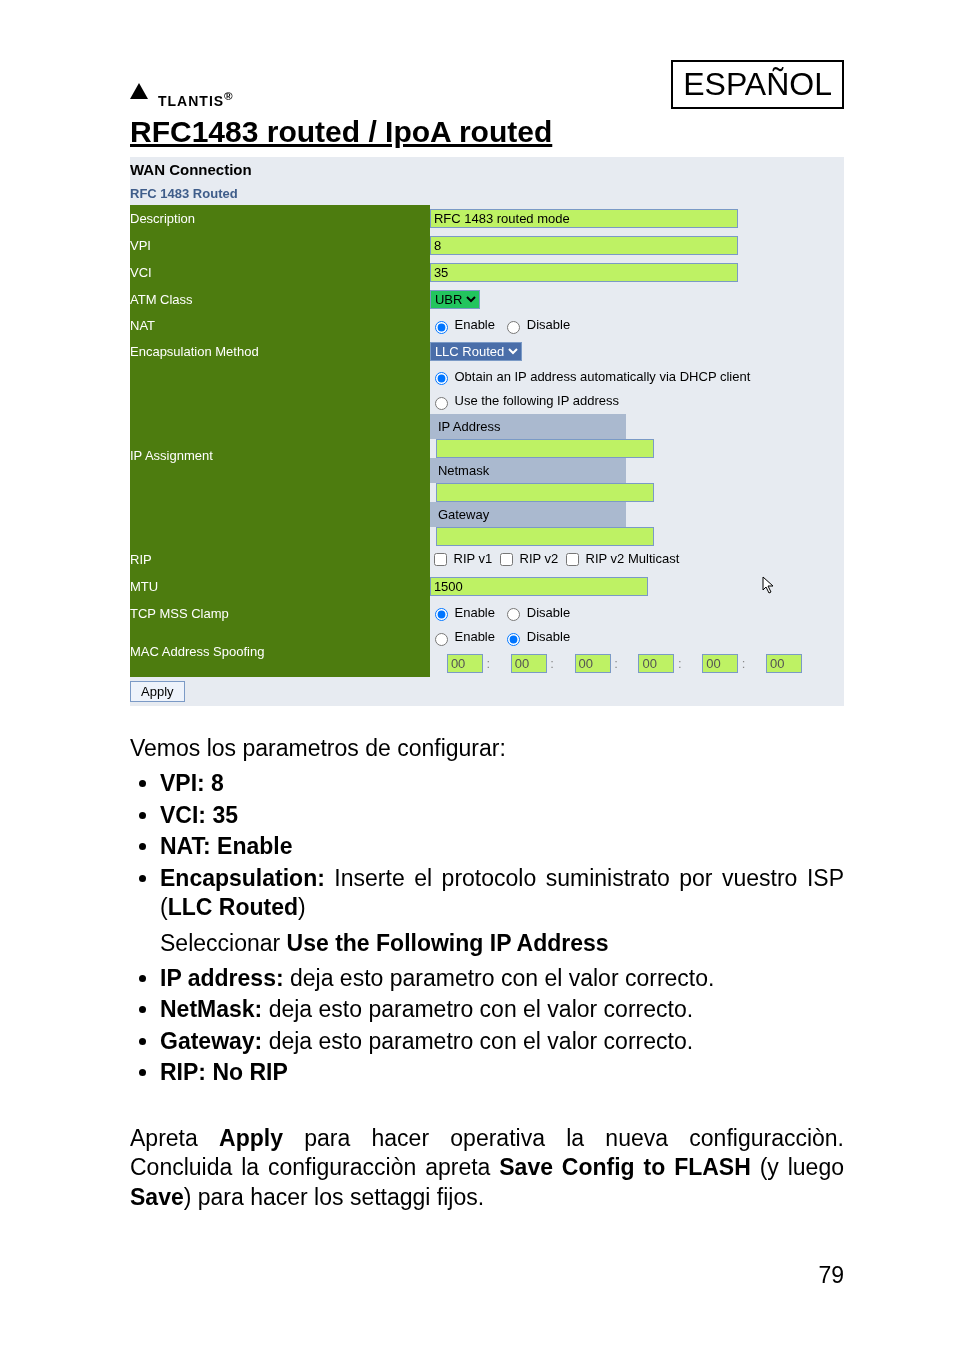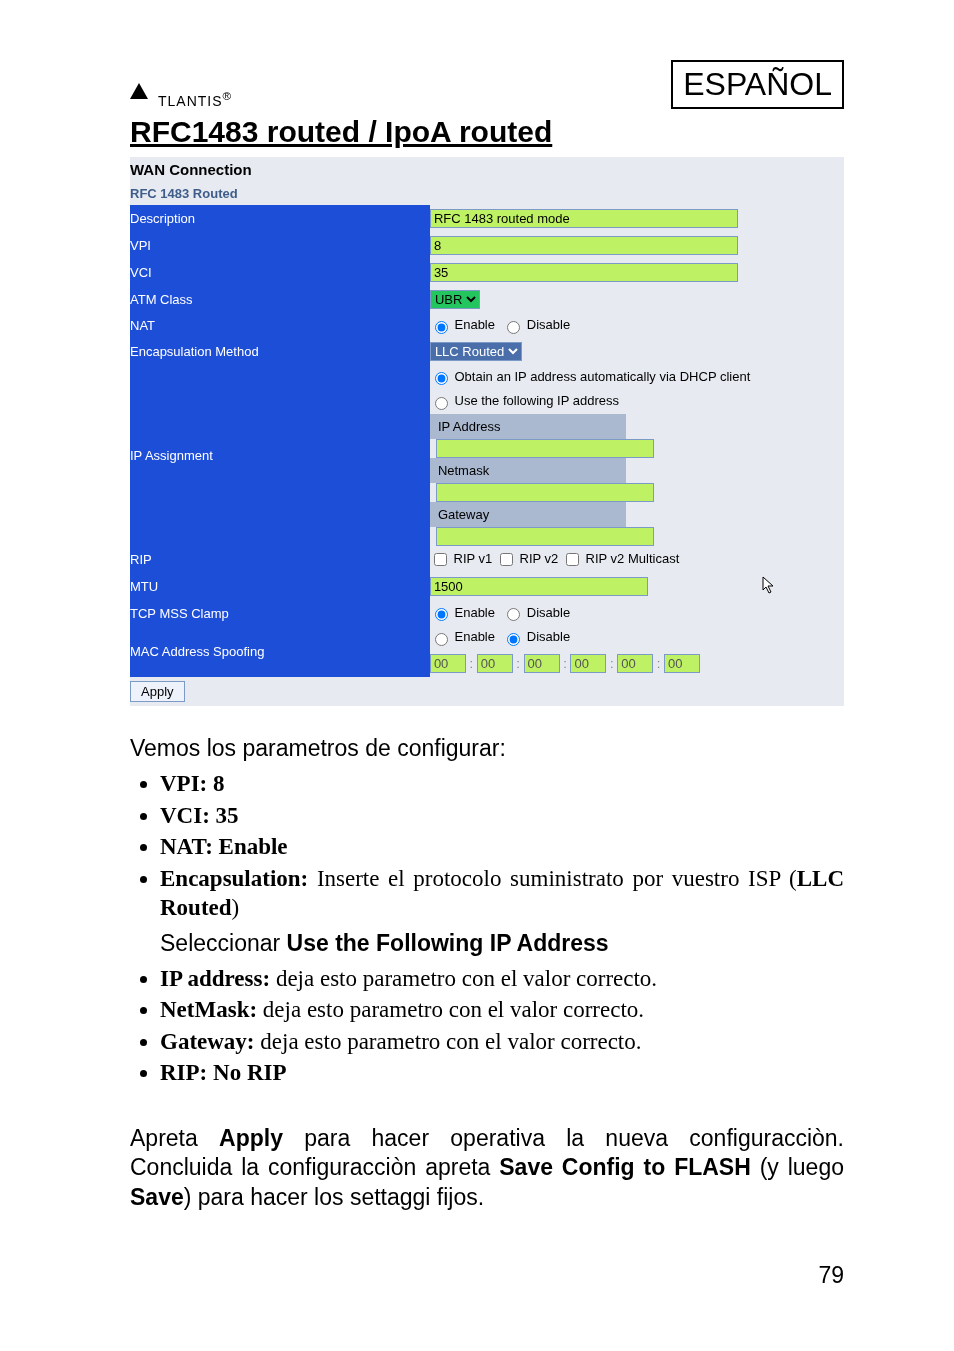--- a/index.html
+++ b/index.html
@@ -19,21 +19,21 @@
     justify-content: space-between;
     align-items: flex-end;
     margin-bottom: 4px;
   }
   .logo {
     display: flex;
     align-items: flex-end;
   }
   .logo-text {
     font-size: 14px;
-    font-weight: normal;
+    font-weight: bold;
     letter-spacing: 1px;
     color: #000;
     position: relative;
     padding-left: 28px;
   }
   .logo-text::before {
     content: "";
     position: absolute;
     left: 0;
     top: -6px;
@@ -71,41 +71,41 @@
     font-size: 15px;
     padding: 6px 8px;
   }
   .form-subtitle td {
     background: #e7ebf1;
     color: #3f5d8a;
     font-weight: bold;
     padding: 4px 8px;
   }
   .label-cell {
-    background: #1d4ed8;
+    background: #4d7c0f;
     color: #fff;
     width: 42%;
   }
   .value-cell {
     background: #e7ebf1;
   }
   .inner-label {
     background: #aab9cf;
     color: #000;
     padding: 5px 8px;
     display: inline-block;
     width: 180px;
   }
   input[type="text"] {
     border: 1px solid #7b9ac6;
     padding: 1px 3px;
     font-size: 13px;
     background:#bef264;
   }
-  input.small { width: 28px; text-align:left; }
+  input.small { width: 28px; text-align:left;margin-left:17px; }
   input.mid { width: 210px; }
   input.wide { width: 300px; }
   select {
     border: 1px solid #7b9ac6;
     font-size: 13px;
     background: #22c55e;
   }
   select.sel-llc {
     background: #4a6ea9;
     color: #fff;
@@ -125,21 +125,20 @@
   }
   .body-text {
     font-size: 23px;
     margin-top: 28px;
     line-height: 1.28;
     text-align: justify;
   }
   ul.params {
     margin: 6px 0 6px 30px;
     padding: 0;
-    font-family: Liberation Serif, serif;
   }
   ul.params li {
     margin: 2px 0;
     line-height: 1.28;
     text-align: justify;
   }
   .sub-instr {
     margin-left: 30px;
   }
   .page-num {

